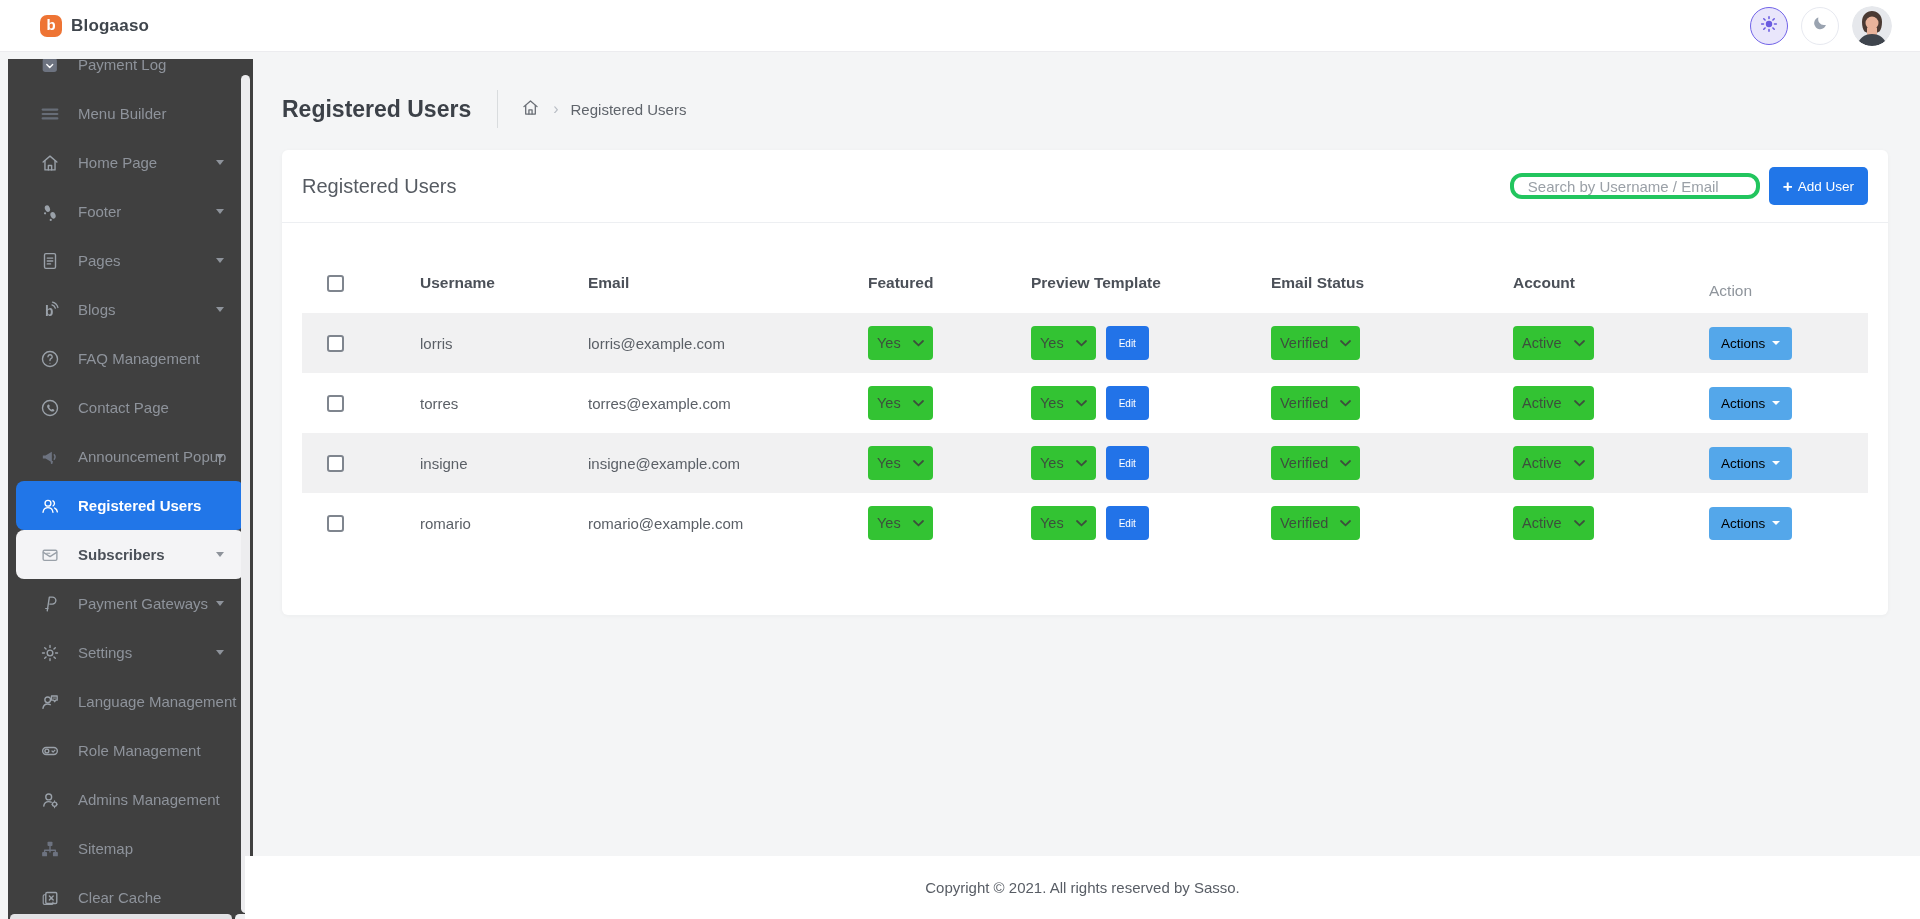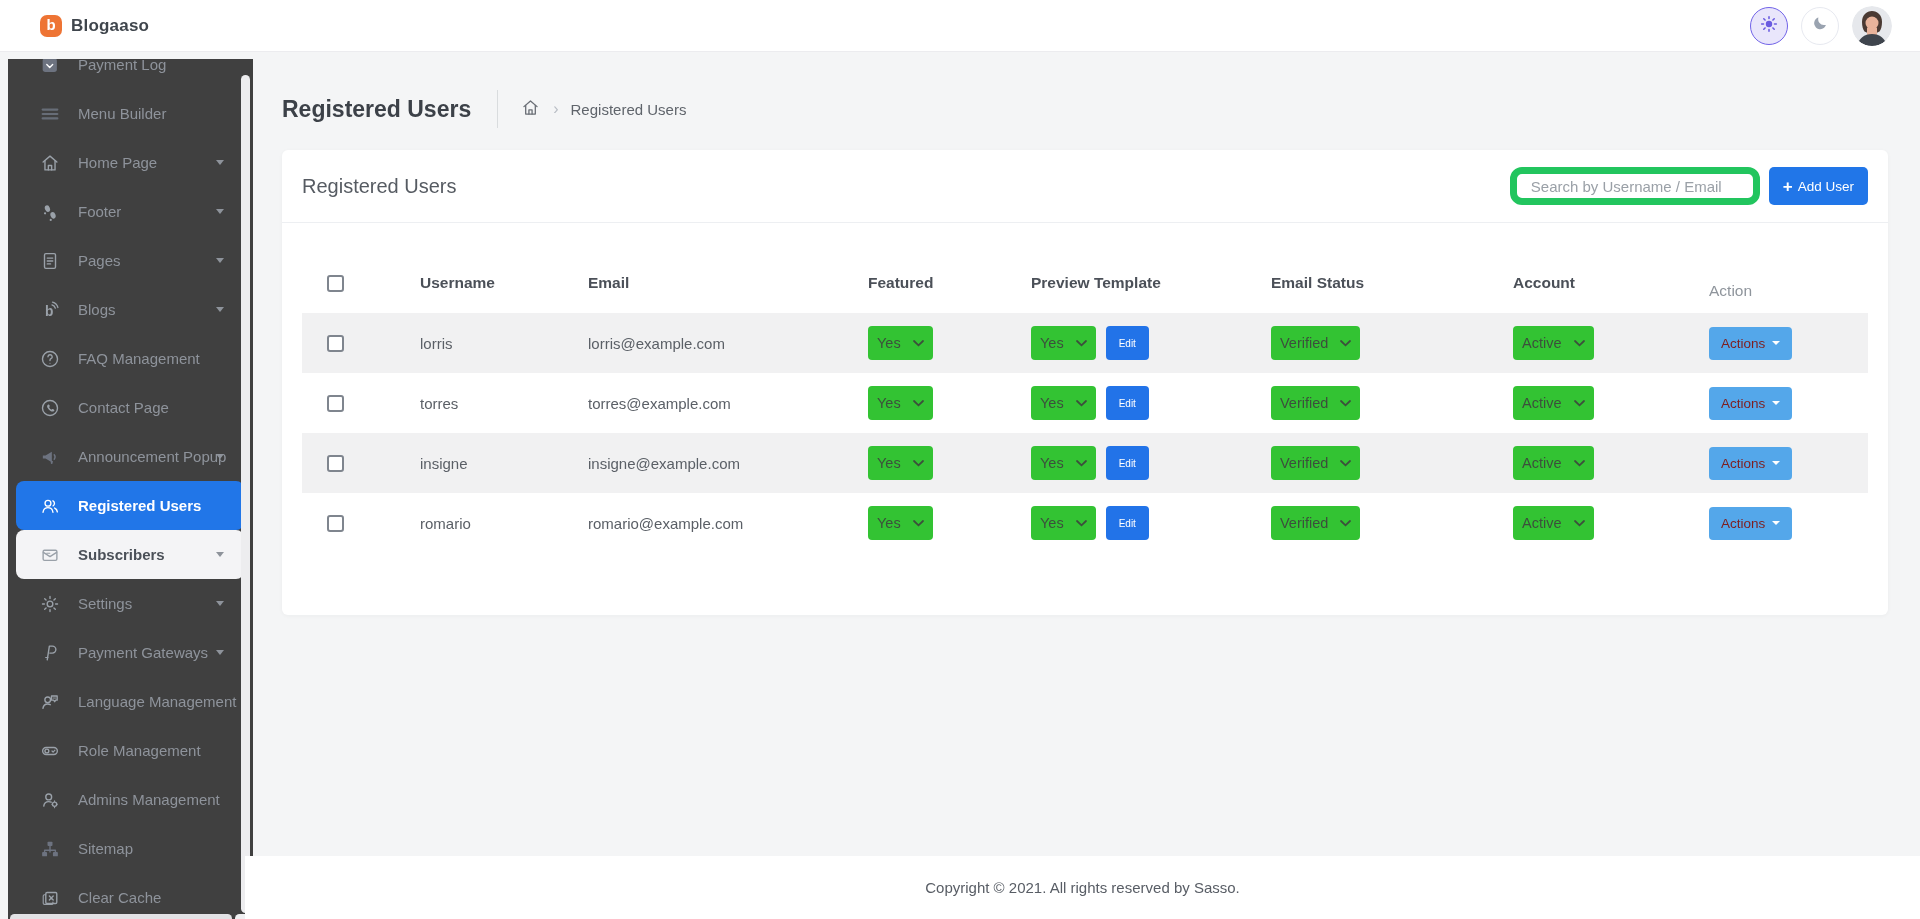--- a/index.html
+++ b/index.html
@@ -51,21 +51,21 @@
   .ph-divider { width:1px; height:38px; background:#d9dcde; margin:0 22px 0 26px; }
   .crumb-home { color:#6a6f76; display:flex; cursor:pointer; }
   .crumb-sep { margin:0 12px; color:#b9bec5; font-size:16px; }
   .crumb-current { color:#5f646b; font-size:15px; }
 
   .card { margin:17px 32px 0 37px; background:#fff; border-radius:6px; height:465px;
           box-shadow:0 1px 4px rgba(35,46,60,.04); }
   .card-head { height:72px; display:flex; align-items:center; padding:0 20px; }
   .card-title { font-size:20px; color:#565b62; }
   .card-head-right { margin-left:auto; display:flex; align-items:center; gap:9px; }
-  .search-input { width:250px; height:38px; border:7px solid #22c55e; border-radius:12px;
+  .search-input { width:250px; height:26px; border:4px solid #22c55e; border-radius:12px;
                   padding:0 14px; font-size:15px; color:#4a4f57; outline:none; background:#fff;
                   font-family:inherit; }
   .search-input::placeholder { color:#9aa0a7; }
   .btn-add { height:38px; padding:0 14px; background:#2176e8; border:none; border-radius:5px;
              color:#fff; font-size:13.5px; display:flex; align-items:center; gap:5px;
              cursor:pointer; font-family:inherit; }
   .btn-add .plus { font-size:17px; font-weight:bold; line-height:1; }
   .card-divider { border-top:1px solid #edeff2; }
 
   .table-wrap { padding:0 20px; }
@@ -78,21 +78,21 @@
   .checkbox { width:17px; height:17px; border:2px solid #7f858e; border-radius:3px;
               background:#fff; cursor:pointer; }
   .tbody .grid-row { height:60px; }
   .tbody .grid-row:nth-child(odd) { background:#f1f1f2; }
   .cell-text { font-size:15px; color:#5a5f66; }
   .pill-select { display:inline-flex; align-items:center; background:#33c333; border-radius:4px;
                  height:34px; padding:0 9px; cursor:pointer; gap:12px; border:none; }
   .pill-select .ps-label { font-size:14.5px; color:#3c4f3c; }
   .btn-edit { height:34px; padding:0 13px; margin-left:10px; background:#2273e8; color:#fff;
               border:none; border-radius:4px; font-size:10px; cursor:pointer; font-family:inherit; }
-  .btn-actions { height:33px; padding:0 12px; background:#54a7ea; color:#7f1d1d; border:none;
+  .btn-actions { height:33px; padding:0 12px; background:#54a7ea; color:#000000; border:none;
                  border-radius:4px; font-size:13.5px; display:inline-flex; align-items:center;
                  gap:7px; cursor:pointer; font-family:inherit; }
   .btn-actions .a-caret { width:0; height:0; border-left:4px solid transparent;
                           border-right:4px solid transparent; border-top:4px solid #fff; }
   .pt-cell { display:flex; align-items:center; }
 
   .footer { position:absolute; left:245px; bottom:0; width:1675px; height:63px; background:#fff;
             display:flex; align-items:center; justify-content:center; font-size:15px; color:#585d65; }
 </style>
 </head>
@@ -258,35 +258,35 @@
             <path d="M4.8 9.2l7.2 4.6 7.2-4.6"></path>
             <path d="M8.4 10.2h3.4" stroke-width="1.1"></path>
           </svg>
         </span>
     <span class="s-label">Subscribers</span>
     <span class="s-caret"></span>
   </div>
       <div class="side-item">
     <span class="s-icon">
           <svg width="22" height="22" viewBox="0 0 24 24" fill="none" stroke="currentColor" stroke-width="1.5" stroke-linecap="round" stroke-linejoin="round">
+            <path d="M9 19.5 11.3 4.5h3.3a3.8 3.8 0 1 1 0 7.6h-2.8"></path>
+            <path d="M7.2 17h2.6" stroke-width="1.1"></path>
+          </svg>
+        </span>
+    <span class="s-label">Payment Gateways</span>
+    <span class="s-caret"></span>
+  </div>
+      <div class="side-item">
+    <span class="s-icon">
+          <svg width="22" height="22" viewBox="0 0 24 24" fill="none" stroke="currentColor" stroke-width="1.5" stroke-linecap="round" stroke-linejoin="round">
             <circle cx="12" cy="12" r="3.1"></circle>
             <path d="M12 3.8v2.1M12 18.1v2.1M3.8 12h2.1M18.1 12h2.1M6.2 6.2l1.5 1.5M16.3 16.3l1.5 1.5M17.8 6.2l-1.5 1.5M7.7 16.3l-1.5 1.5"></path>
           </svg>
         </span>
     <span class="s-label">Settings</span>
-    <span class="s-caret"></span>
-  </div>
-      <div class="side-item">
-    <span class="s-icon">
-          <svg width="22" height="22" viewBox="0 0 24 24" fill="none" stroke="currentColor" stroke-width="1.5" stroke-linecap="round" stroke-linejoin="round">
-            <path d="M9 19.5 11.3 4.5h3.3a3.8 3.8 0 1 1 0 7.6h-2.8"></path>
-            <path d="M7.2 17h2.6" stroke-width="1.1"></path>
-          </svg>
-        </span>
-    <span class="s-label">Payment Gateways</span>
     <span class="s-caret"></span>
   </div>
       <div class="side-item">
     <span class="s-icon">
           <svg width="22" height="22" viewBox="0 0 24 24" fill="none" stroke="currentColor" stroke-width="1.5" stroke-linecap="round" stroke-linejoin="round">
             <circle cx="9.5" cy="9.6" r="3.1"></circle>
             <path d="M4.3 19c.4-3 2.4-4.8 5.2-4.8 1.1 0 2.1.3 2.9.8"></path>
             <path d="M13.6 5.4h6.2v4.6h-1.6l-1.1 1.7-1.1-1.7h-2.4z"></path>
             <path d="M15.3 7.7h2.8" stroke-width="1"></path>
           </svg>

